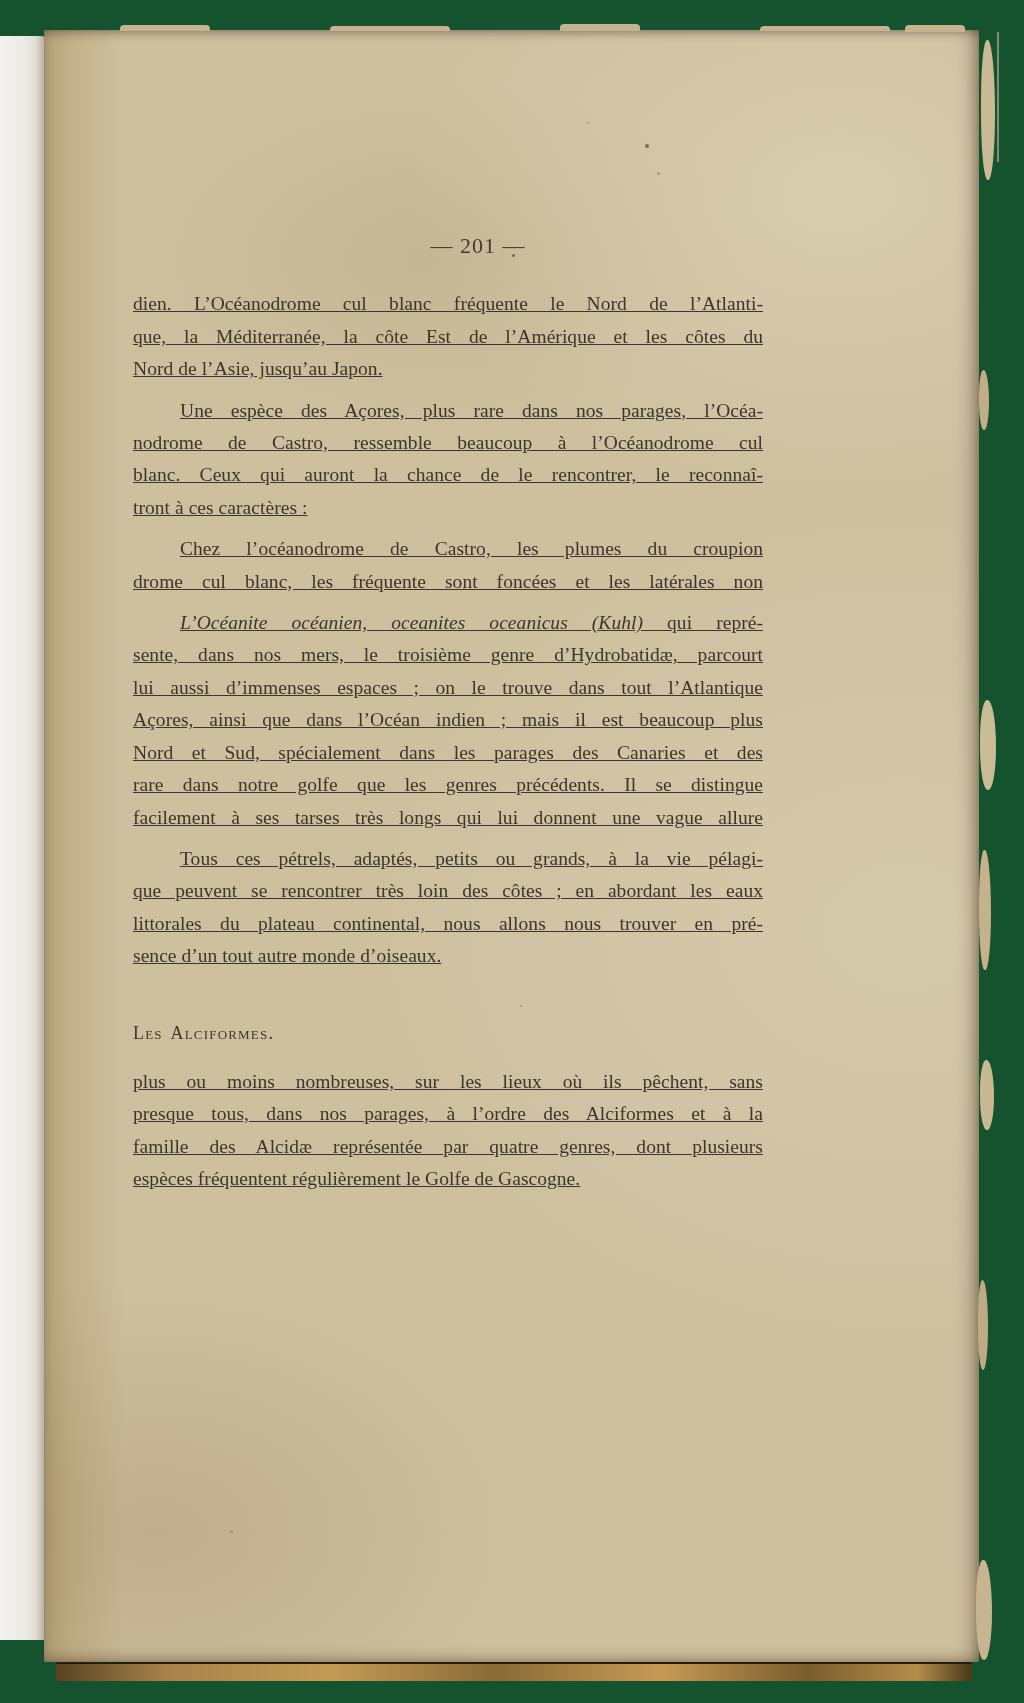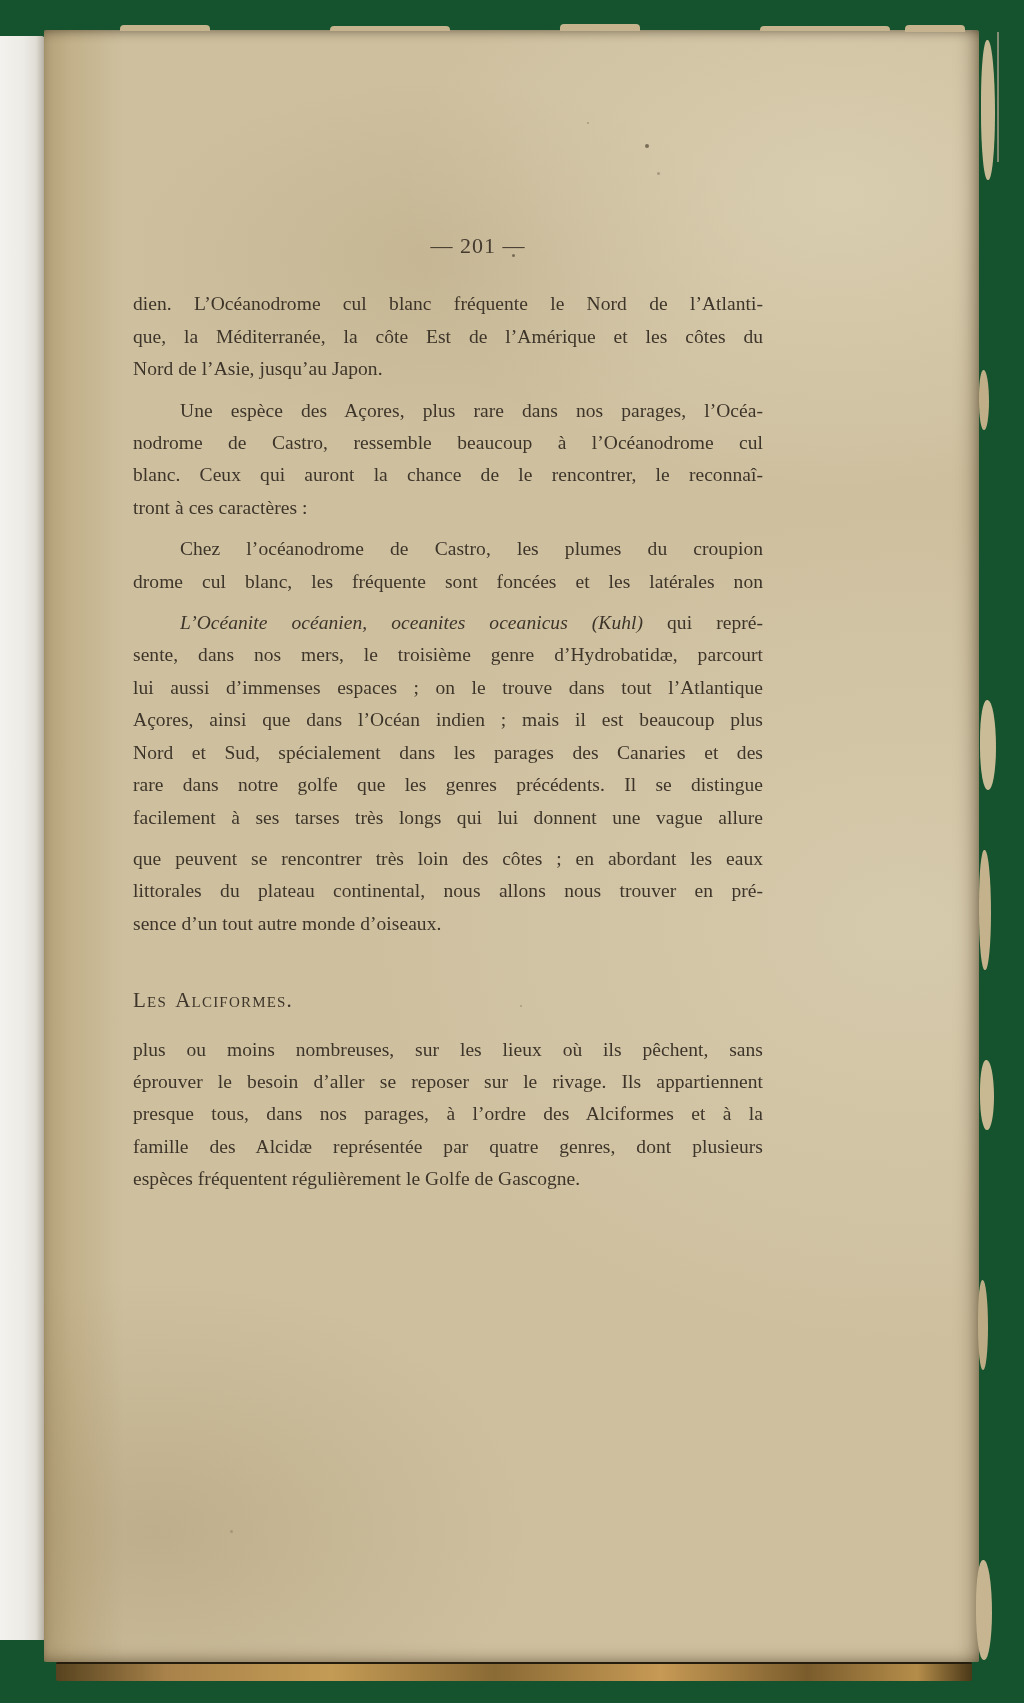--- a/index.html
+++ b/index.html
@@ -56,28 +56,28 @@
     font-size: 19.5px; line-height: 32.4px;
     letter-spacing: 0.05px;
   }
   .page-num {
     margin-top: 200px; margin-bottom: 26px;
     text-align: center; font-size: 22px; letter-spacing: 1px;
     position: relative; left: 30px;
     color: #443a2e;
   }
   .para + .para { margin-top: 9px; }
-  .line { text-align: justify; text-align-last: justify; overflow: hidden; }
+  .line { text-align: justify; text-align-last: justify; overflow: hidden; text-decoration: underline; }
   .line.last { text-align-last: left; }
   .line.indent { margin-left: 47px; }
   .it { font-style: italic; }
   .heading {
     margin-top: 44px; margin-bottom: 17px;
     font-variant: small-caps; letter-spacing: 1.2px; word-spacing: 3px;
-    font-size: 21px; color: #3e352a;
+    font-size: 18px; color: #3e352a;
   }
   .speck { position: absolute; border-radius: 50%; background: rgba(62,50,35,0.6); }
 </style>
 </head>
 <body>
 
 <div class="scene">
 
   <div class="adjacent-page"></div>
 
@@ -103,30 +103,30 @@
           <div class="para">
             <div class="line indent"><span class="it">L’Océanite océanien, oceanites oceanicus (Kuhl)</span><span> qui repré-</span></div>
             <div class="line"><span>sente, dans nos mers, le troisième genre d’Hydrobatidæ, parcourt</span></div>
             <div class="line"><span>lui aussi d’immenses espaces ; on le trouve dans tout l’Atlantique</span></div>
             <div class="line"><span>Açores, ainsi que dans l’Océan indien ; mais il est beaucoup plus</span></div>
             <div class="line"><span>Nord et Sud, spécialement dans les parages des Canaries et des</span></div>
             <div class="line"><span>rare dans notre golfe que les genres précédents. Il se distingue</span></div>
             <div class="line"><span>facilement à ses tarses très longs qui lui donnent une vague allure</span></div>
           </div>
           <div class="para">
+            <div class="line indent"><span>Tous ces pétrels, adaptés, petits ou grands, à la vie pélagi-</span></div>
             <div class="line"><span>que peuvent se rencontrer très loin des côtes ; en abordant les eaux</span></div>
             <div class="line"><span>littorales du plateau continental, nous allons nous trouver en pré-</span></div>
             <div class="line last"><span>sence d’un tout autre monde d’oiseaux.</span></div>
           </div>
         </div>
       <div class="heading">Les Alciformes.</div>
       <div id="para-group-2">
           <div class="para">
             <div class="line"><span>plus ou moins nombreuses, sur les lieux où ils pêchent, sans</span></div>
-            <div class="line"><span>éprouver le besoin d’aller se reposer sur le rivage. Ils appartiennent</span></div>
             <div class="line"><span>presque tous, dans nos parages, à l’ordre des Alciformes et à la</span></div>
             <div class="line"><span>famille des Alcidæ représentée par quatre genres, dont plusieurs</span></div>
             <div class="line last"><span>espèces fréquentent régulièrement le Golfe de Gascogne.</span></div>
           </div>
         </div>
     </div>
 
     <div>
       <div class="speck" style="left:601px; top:114px; width:4px; height:4px;"></div>
       <div class="speck" style="left:613px; top:142px; width:3px; height:3px; opacity:.5;"></div>

